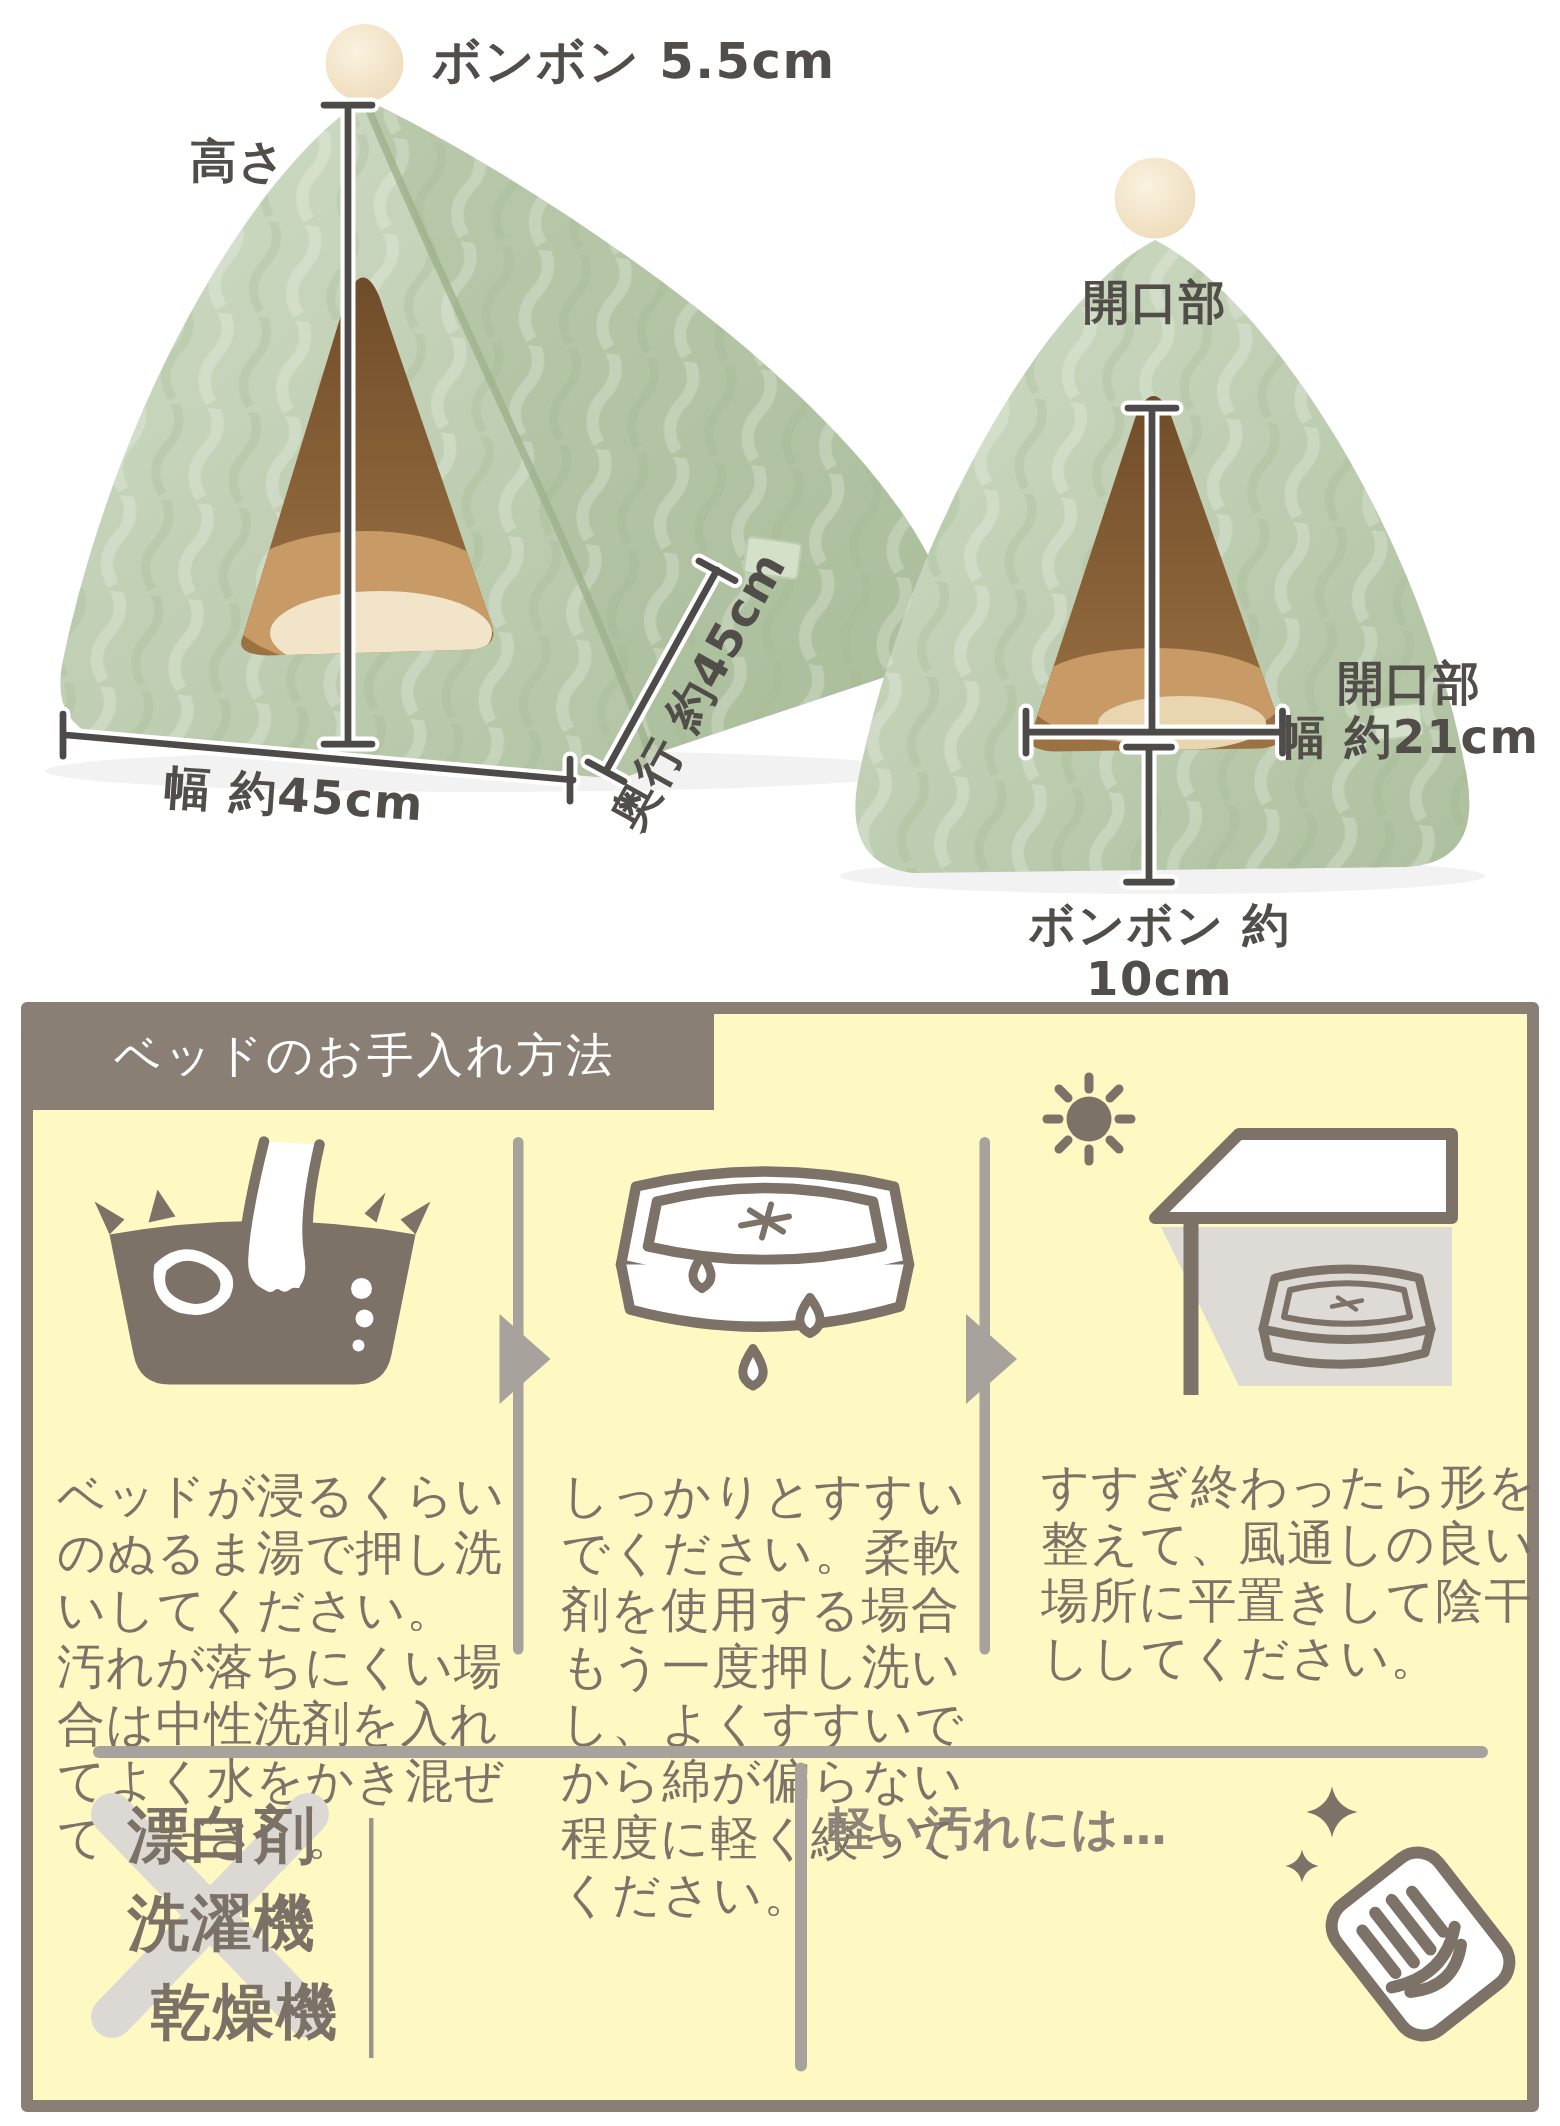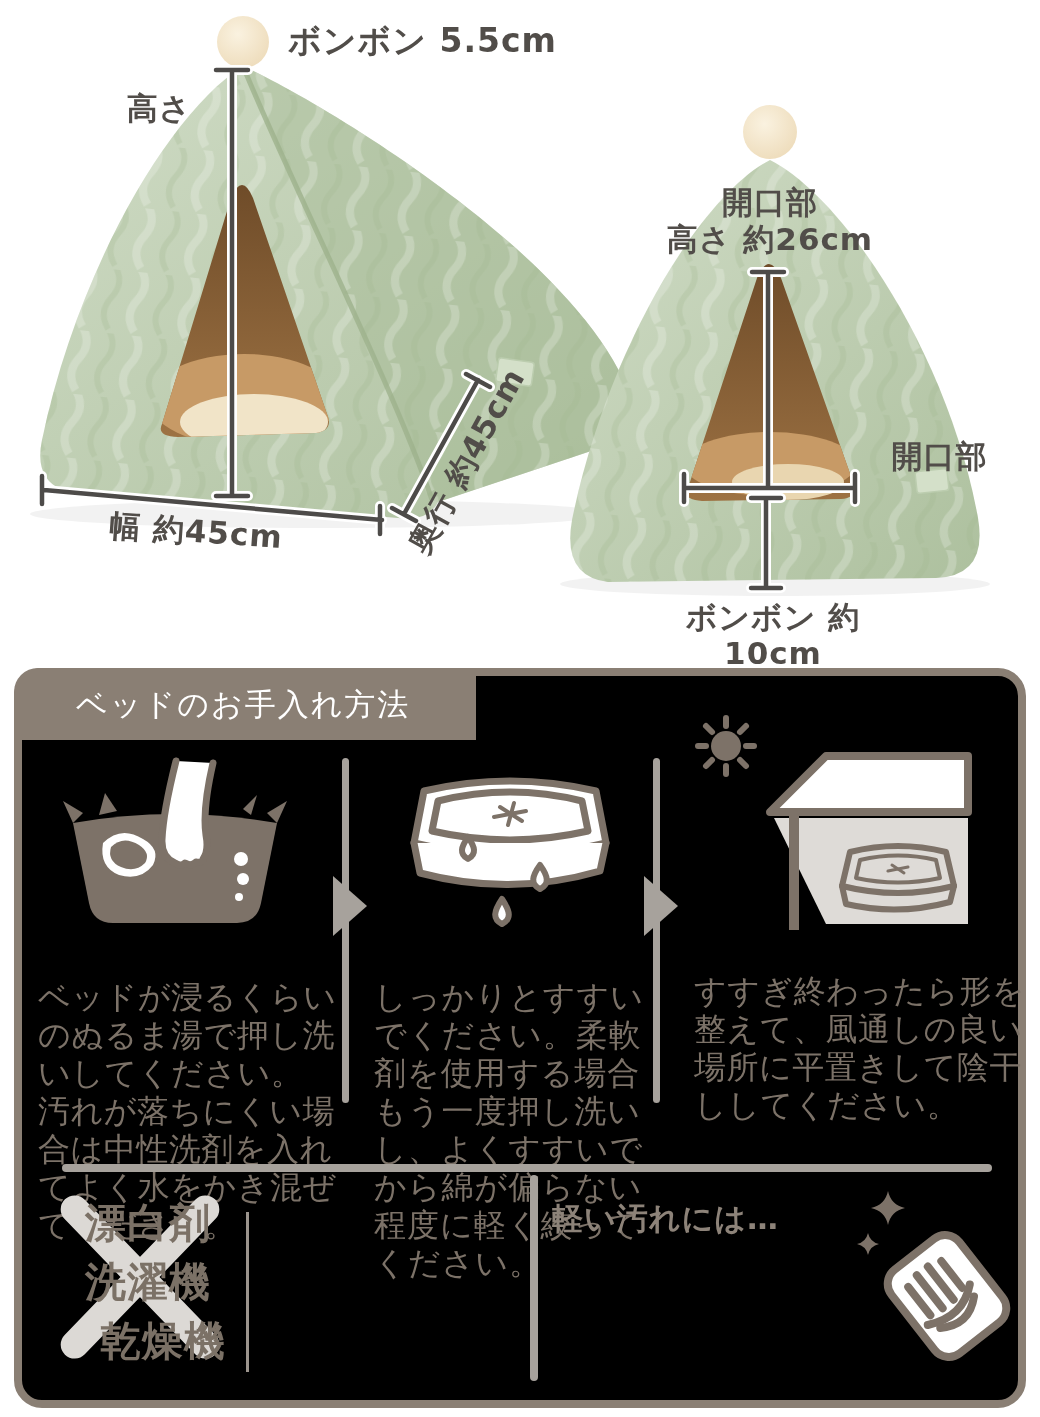--- a/index.html
+++ b/index.html
@@ -16,22 +16,22 @@
   .pompom-lbl{left:288px;top:22px;font-size:33px;}
   .height-lbl{left:95px;top:90px;width:128px;font-size:31px;line-height:36px;}
   .width-lbl{left:106px;top:514px;width:180px;font-size:31px;transform:rotate(4deg);}
   .depth-lbl{left:352px;top:443px;width:230px;font-size:31px;transform:rotate(-61deg);}
   .openh-lbl{left:665px;top:184px;width:210px;font-size:31px;line-height:37px;}
   .openw-lbl{left:852px;top:438px;width:175px;font-size:31px;line-height:36px;}
   .entrance-lbl{left:645px;top:600px;width:256px;font-size:31px;}
 
   
   .care-box{position:absolute;left:14px;top:668px;width:1012px;height:740px;
-            box-sizing:border-box;border:8px solid #8a7f74;border-radius:28px;
-            background:#000000;}
+            box-sizing:border-box;border:8px solid #8a7f74;border-radius:4px;
+            background:#fef9c3;}
   .care-header{position:absolute;left:-8px;top:-8px;width:462px;height:72px;
                background:#8a7f74;border-radius:24px 0 0 0;color:#ffffff;
                font-size:31px;letter-spacing:2px;line-height:72px;
                padding-left:62px;box-sizing:border-box;}
   .icon{position:absolute;}
   .step-text{position:absolute;color:#7c7268;font-size:32px;line-height:38px;
              letter-spacing:0.5px;white-space:pre-line;}
   .t1{left:16px;top:270px;width:302px;}
   .t2{left:352px;top:270px;width:288px;letter-spacing:1px;}
   .t3{left:672px;top:264px;width:334px;}
@@ -143,24 +143,24 @@
     </svg>
 
     <div class="lbl pompom-lbl">ボンボン 5.5cm</div>
     <div class="lbl center height-lbl">
       <div>高さ</div>
     </div>
     <div class="lbl center width-lbl">幅 約45cm</div>
     <div class="lbl center depth-lbl">奥行 約45cm</div>
     <div class="lbl center openh-lbl">
       <div>開口部</div>
-      <div>高さ 約26cm</div>
     </div>
     <div class="lbl center openw-lbl">
       <div>開口部</div>
+      <div>幅 約21cm</div>
     </div>
     <div class="lbl center entrance-lbl">ボンボン 約10cm</div>
   </section>
 
   <section class="care-box">
     <div class="care-header">ベッドのお手入れ方法</div>
 
     <svg class="icon" style="left:33px;top:79px;" width="240" height="180" viewBox="0 0 240 180">
       <g fill="#7d7268">
         <path d="M18,68 Q120,50 222,68 L206,148 Q202,168 182,168 L58,168 Q38,168 34,148 Z"></path>

